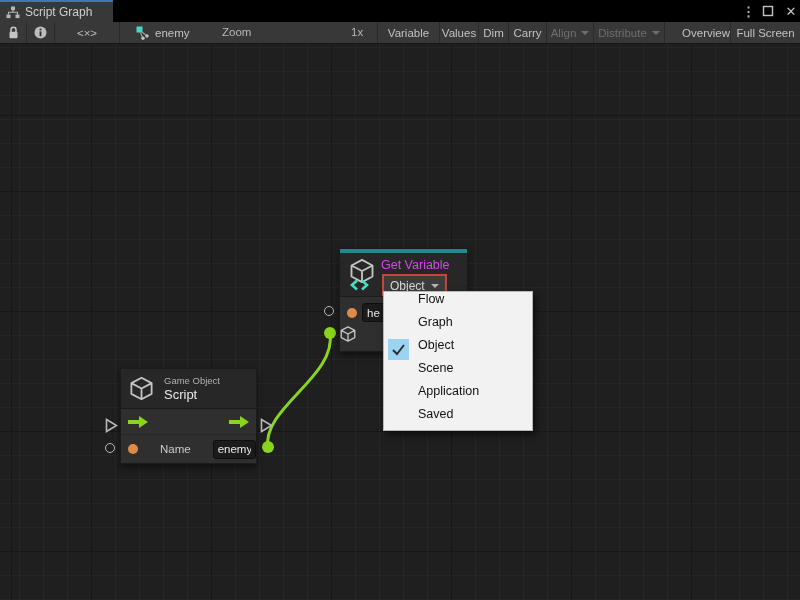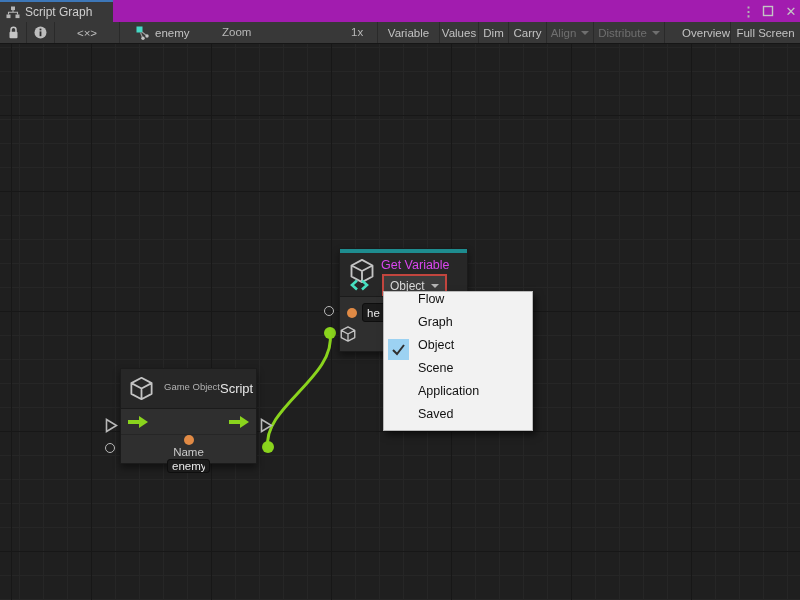--- a/index.html
+++ b/index.html
@@ -1,21 +1,21 @@
 <!DOCTYPE html>
 <html><head>
 <meta charset="utf-8">
 <style>
   * { margin:0; padding:0; box-sizing:border-box; }
   html,body { width:800px; height:600px; overflow:hidden; background:#1f1f1f;
               font-family:"Liberation Sans", sans-serif; }
   #app { position:relative; width:800px; height:600px; }
 
   
-  .tabbar { position:absolute; left:0; top:0; width:800px; height:22px; background:#a21caf; }
+  .tabbar { position:absolute; left:0; top:0; width:800px; height:22px; background:#000000; }
   .tab { position:absolute; left:0; top:0; width:113px; height:22px; background:#383838;
          border-top:2px solid #3d77b8; display:flex; align-items:center; padding-left:6px; gap:5px; }
   .tab-label { color:#cfcfcf; font-size:12px; }
   .win-controls { position:absolute; right:2px; top:0; height:22px; display:flex; align-items:center; gap:10px; }
   .kebab { color:#b4b4b4; font-size:13px; font-weight:bold; width:10px; text-align:center; cursor:default;}
   .closex { color:#c4c4c4; font-size:13px; width:14px; text-align:center; }
 
   
   .toolbar { position:absolute; left:0; top:22px; width:800px; height:22px; background:#383838;
              border-bottom:1px solid #161616; color:#c2c2c2; font-size:11.5px; }
@@ -42,25 +42,25 @@
     background-position: 0 72px, 91px 0, 0 0, 19px 0; }
 
   
   .node { position:absolute; border:1px solid #1b1b1b; box-shadow:0 4px 7px rgba(0,0,0,0.45); z-index:3; }
   .node-header { background:#272727; }
   .node-body { background:#2f2f2f; border-top:1px solid #1b1b1b; }
 
   
   #node-create { left:120px; top:368px; width:137px; }
   #node-create .node-header { height:39px; display:flex; align-items:center; padding-left:7px; gap:9px; }
-  .hdr-texts { display:flex; }
+  .hdr-texts { display:flex; flex-direction:column; }
   .hdr-cat { color:#b2b2b2; font-size:9.5px; line-height:12px; }
   .hdr-title { color:#e8e8e8; font-size:13px; line-height:15px; }
   .row-flow { height:25px; display:flex; align-items:center; justify-content:space-between; padding:0 7px; }
-  .row-name { height:29px; display:flex; align-items:center; padding:0 7px; gap:1px; border-top:1px solid #262626;flex-direction:column;}
+  .row-name { height:29px; display:flex; align-items:center; padding:0 7px; gap:22px; border-top:1px solid #262626;}
   .port-dot-orange { width:10px; height:10px; border-radius:50%; background:#e08a45; flex:none; }
   .lbl { color:#c9c9c9; font-size:11.5px; }
   .field { background:#1b1b1b; border:1px solid #0e0e0e; border-radius:3px; color:#e9e9e9;
            font-size:11.5px; height:19px; padding:0 4px; font-family:"Liberation Sans",sans-serif; }
   #create-name-field { width:43px; }
 
   
   #node-getvar { left:339px; top:248px; width:129px; }
   .teal-bar { height:4px; background:#1e8c8f; }
   #node-getvar .node-header { height:43px; position:relative; border-top:none; }

